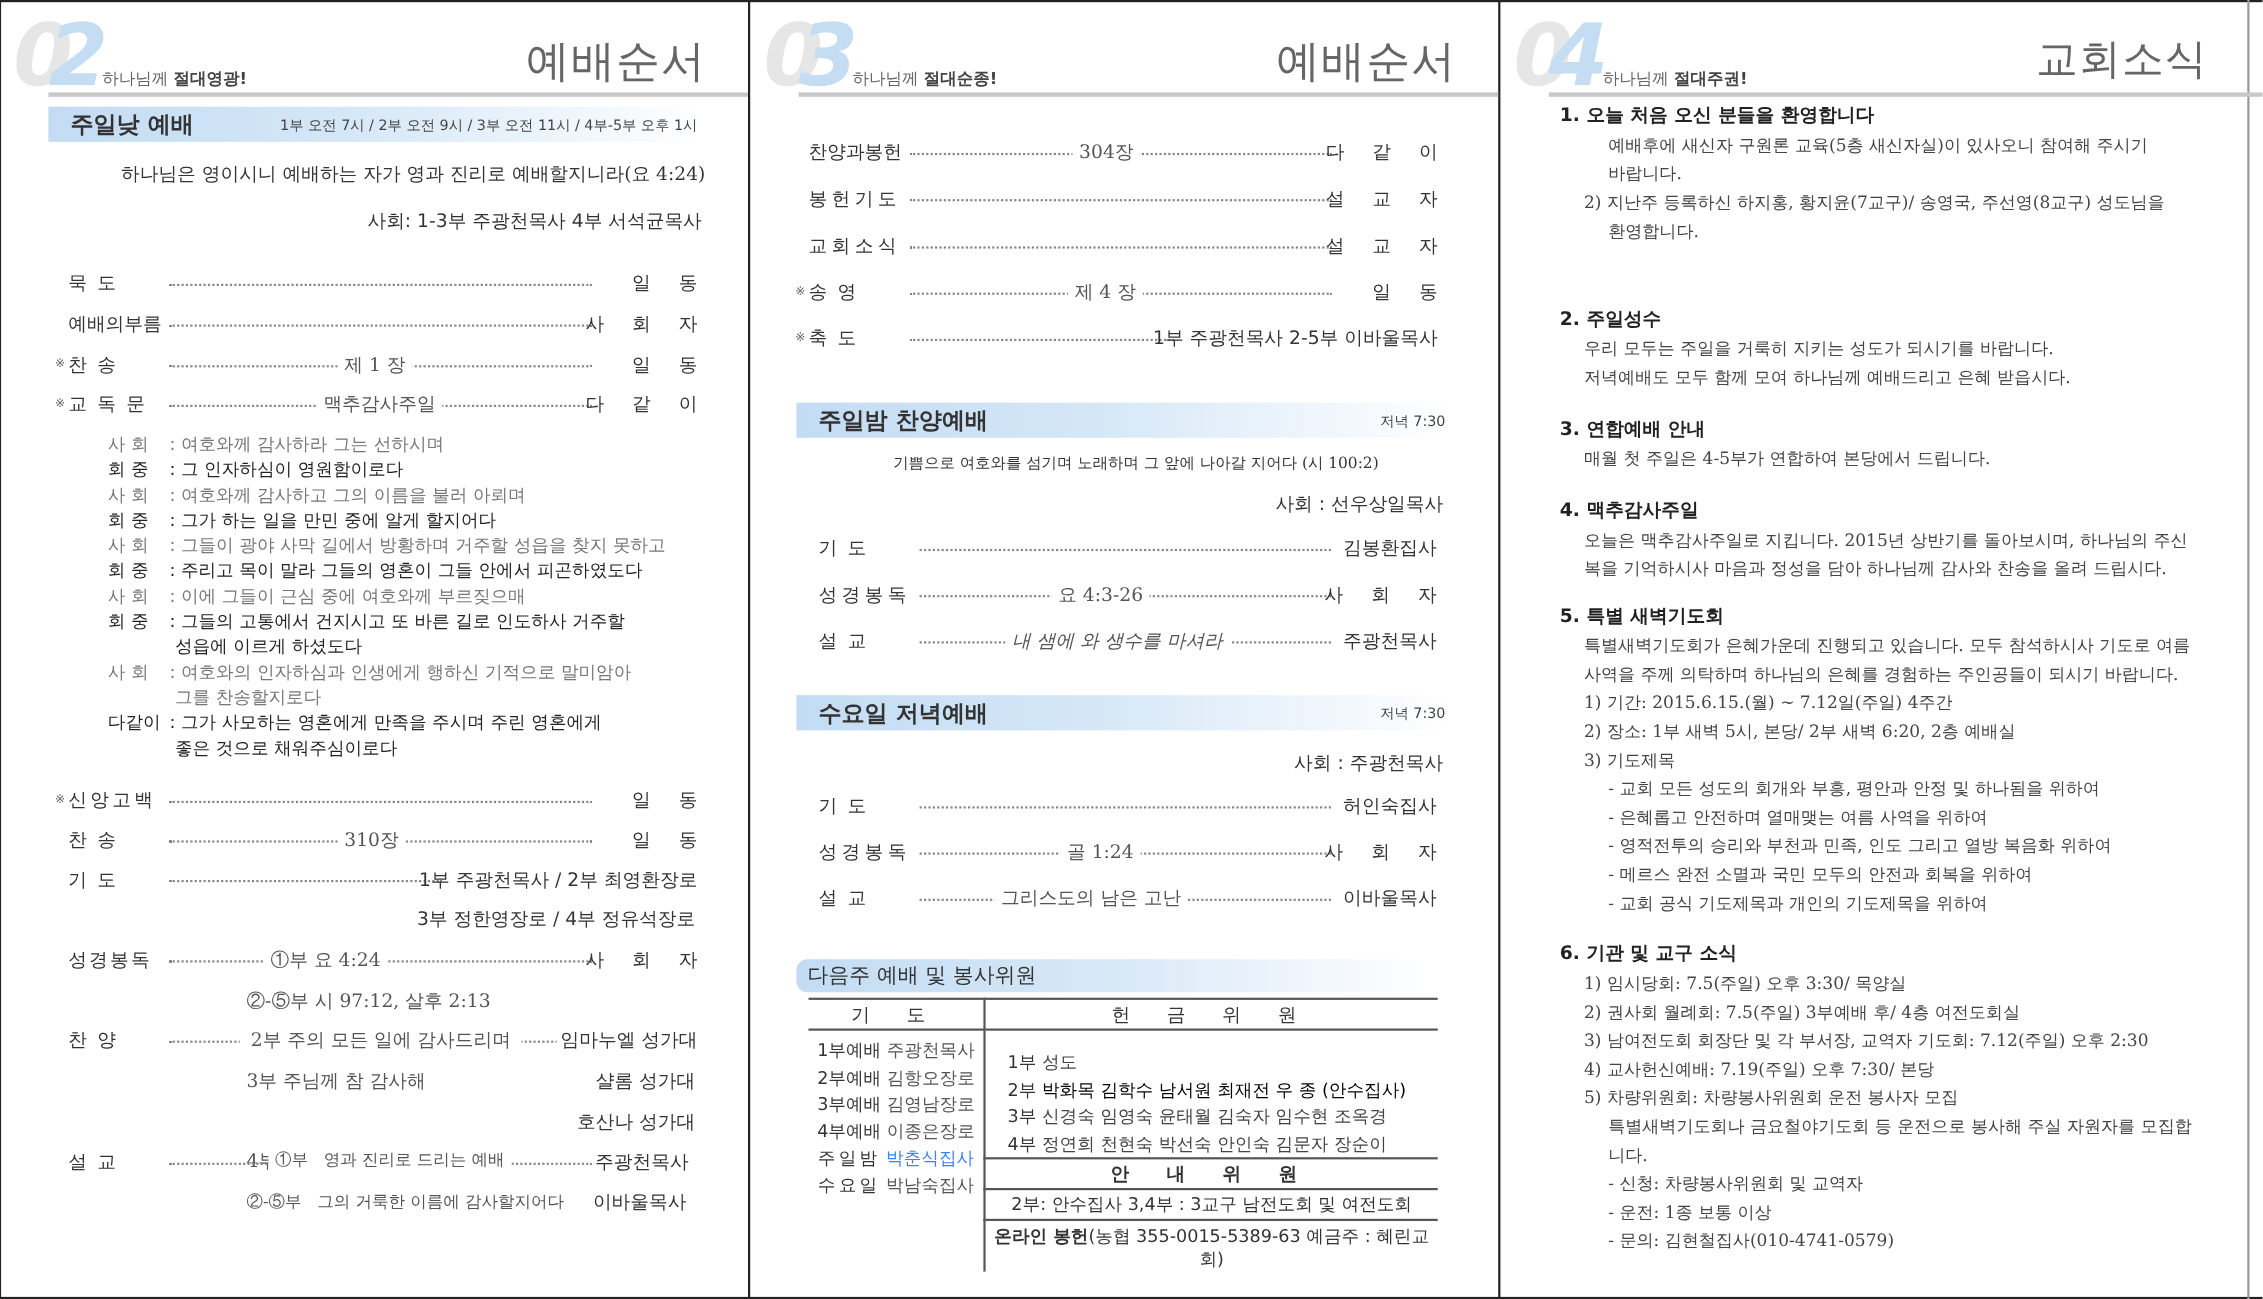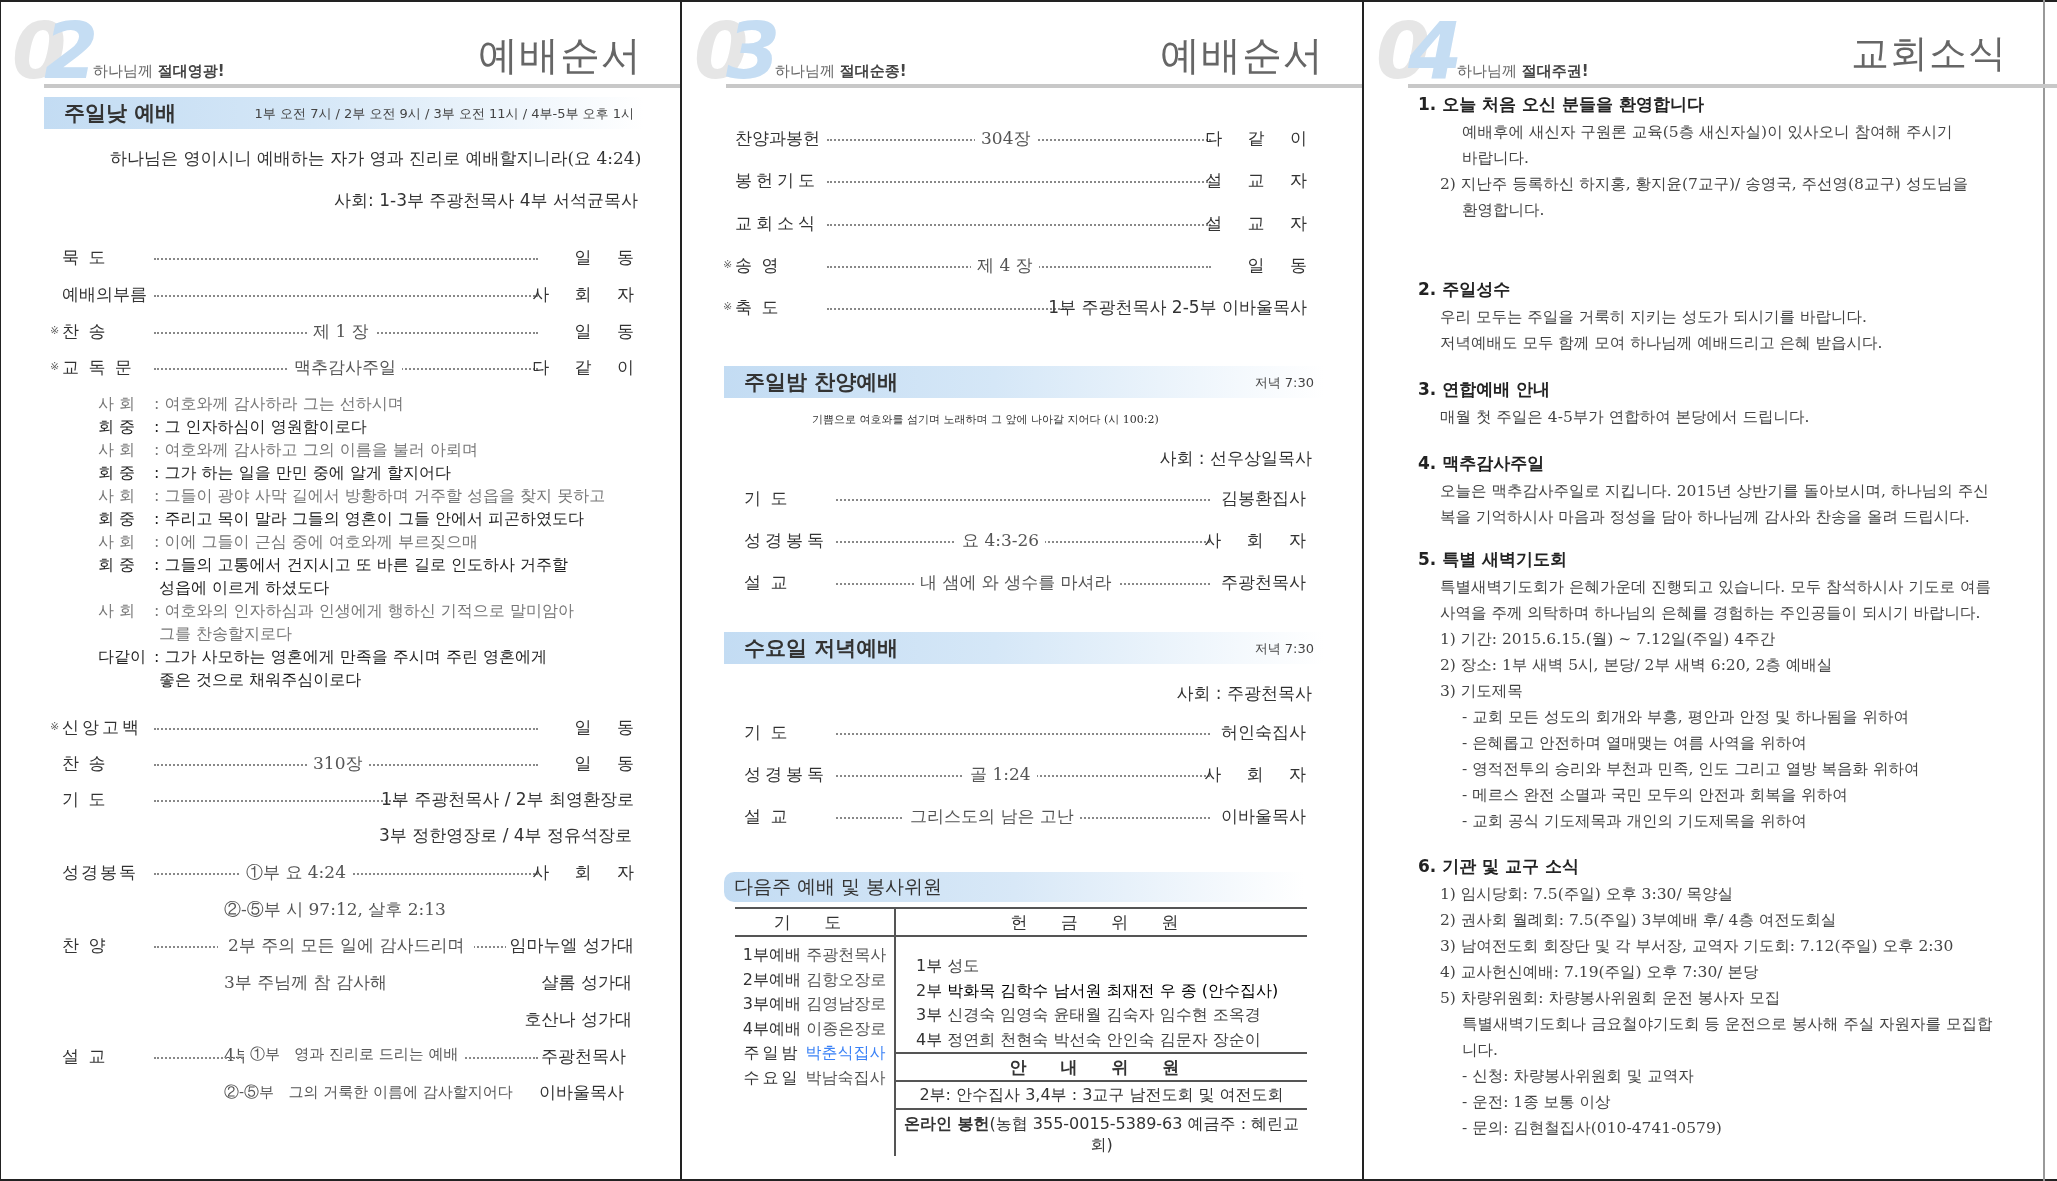--- a/index.html
+++ b/index.html
@@ -196,37 +196,37 @@
     <span class="star" style="left:-12px; top:4px;">※</span>
     <span class="lbl">축        도</span>
     <span class="dots" style="left:92px; right:240px;"></span>
     <span class="rt tight">1부 주광천목사 2-5부 이바울목사</span>
   </div>
 
   <div class="band" style="left:42px; top:366px; width:600px;">
     <span class="bt">주일밤 찬양예배</span>
     <span class="bs">저녁 7:30</span>
   </div>
-  <div class="txt serif" style="left:130px; top:412px; font-size:11px;">기쁨으로 여호와를 섬기며 노래하며 그 앞에 나아갈 지어다 (시 100:2)</div>
+  <div class="txt serif" style="left:130px; top:412px; font-size:14px;">기쁨으로 여호와를 섬기며 노래하며 그 앞에 나아갈 지어다 (시 100:2)</div>
   <div class="txt" style="right:50px; top:447px;">사회  :  선우상일목사</div>
   <div class="row" style="left:62px; top:487px; width:562px;">
     <span class="lbl">기        도</span>
     <span class="dots" style="left:92px; right:96px;"></span>
     <span class="rt tight">김봉환집사</span>
   </div>
   <div class="row" style="left:62px; top:529px; width:562px;">
     <span class="lbl" style="letter-spacing:4px;">성경봉독</span>
     <span class="dots" style="left:92px; right:96px;"></span>
     <span class="mid" style="left:212px;">요 4:3-26</span>
     <span class="rt">사 회 자</span>
   </div>
   <div class="row" style="left:62px; top:571px; width:562px;">
     <span class="lbl">설        교</span>
     <span class="dots" style="left:92px; right:96px;"></span>
-    <span class="mid" style="left:170px;">내 샘에 와 생수를 마셔라</span>
+    <span class="mid" style="left:170px;font-style:italic;">내 샘에 와 생수를 마셔라</span>
     <span class="rt tight">주광천목사</span>
   </div>
 
   <div class="band" style="left:42px; top:632px; width:600px;">
     <span class="bt">수요일 저녁예배</span>
     <span class="bs">저녁 7:30</span>
   </div>
   <div class="txt" style="right:50px; top:682px;">사회  :  주광천목사</div>
   <div class="row" style="left:62px; top:721px; width:562px;">
     <span class="lbl">기        도</span>

